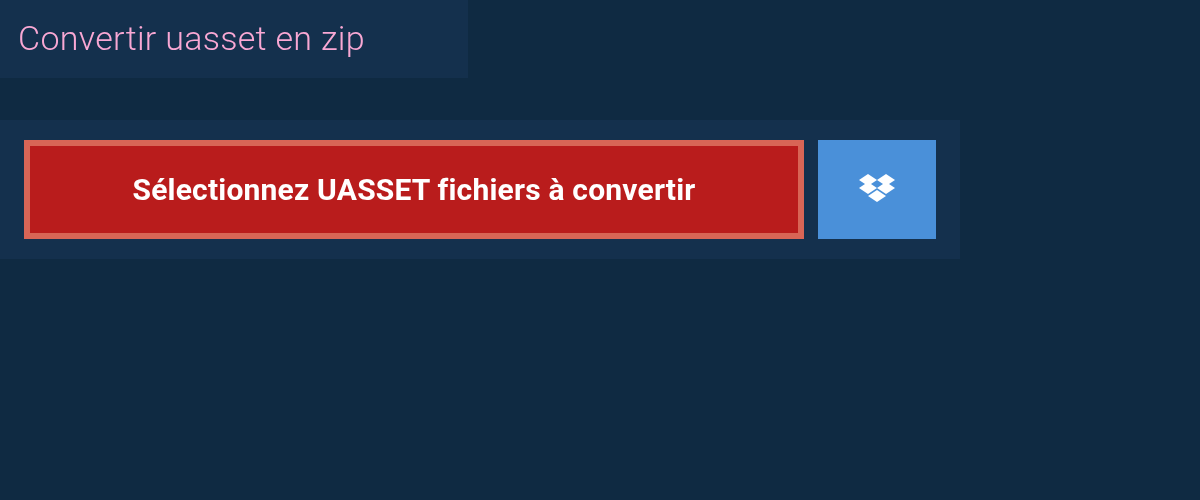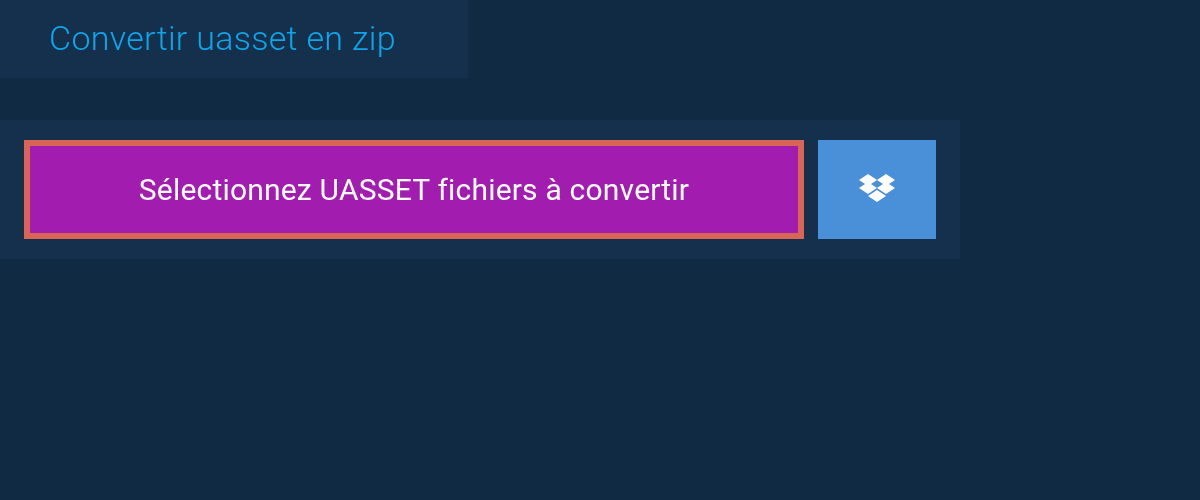--- a/index.html
+++ b/index.html
@@ -13,42 +13,41 @@
       background-color: #0f2a42;
       font-family: -apple-system, BlinkMacSystemFont, "Segoe UI", Roboto, Helvetica, Arial, sans-serif;
       overflow: hidden;
     }
     .tab-container {
       background-color: #14304d;
       width: 468px;
       padding: 18px 24px 20px 18px;
     }
     .tab-label {
-      color: #0ea5e9;
+      color: #f9a8d4;
       font-size: 34px;
       font-weight: 300;
       letter-spacing: 0.3px;
-      margin-left: 31px;
     }
     .panel {
       background-color: #14304d;
       width: 960px;
       margin-top: 42px;
       padding: 20px 24px;
       display: flex;
       gap: 14px;
       align-items: stretch;
     }
     .select-button {
       flex: 1;
-      background-color: #a21caf;
+      background-color: #b91c1c;
       border: 6px solid #d86556;
       color: #ffffff;
       font-size: 30px;
-      font-weight: 400;
+      font-weight: 700;
       padding: 26px 20px;
       text-align: center;
       cursor: pointer;
       letter-spacing: 0.2px;
       display: flex;
       align-items: center;
       justify-content: center;
     }
     .dropbox-button {
       width: 118px;

